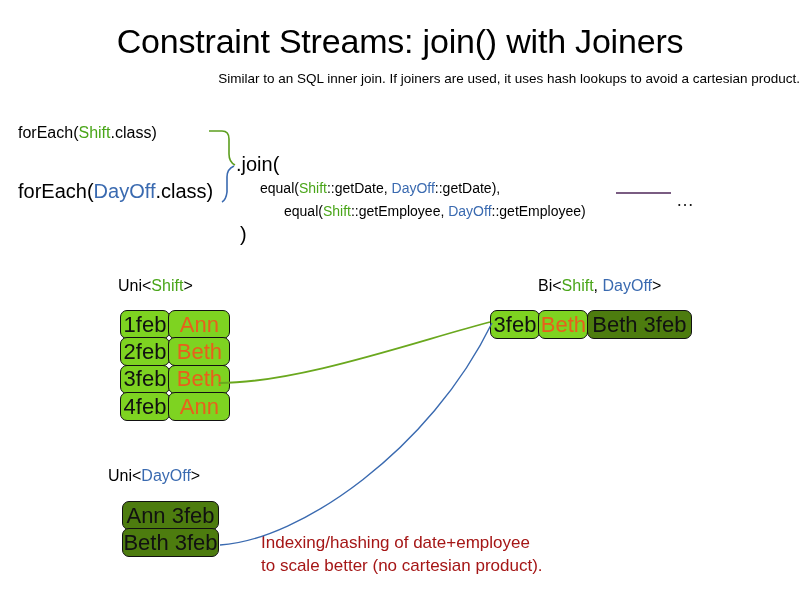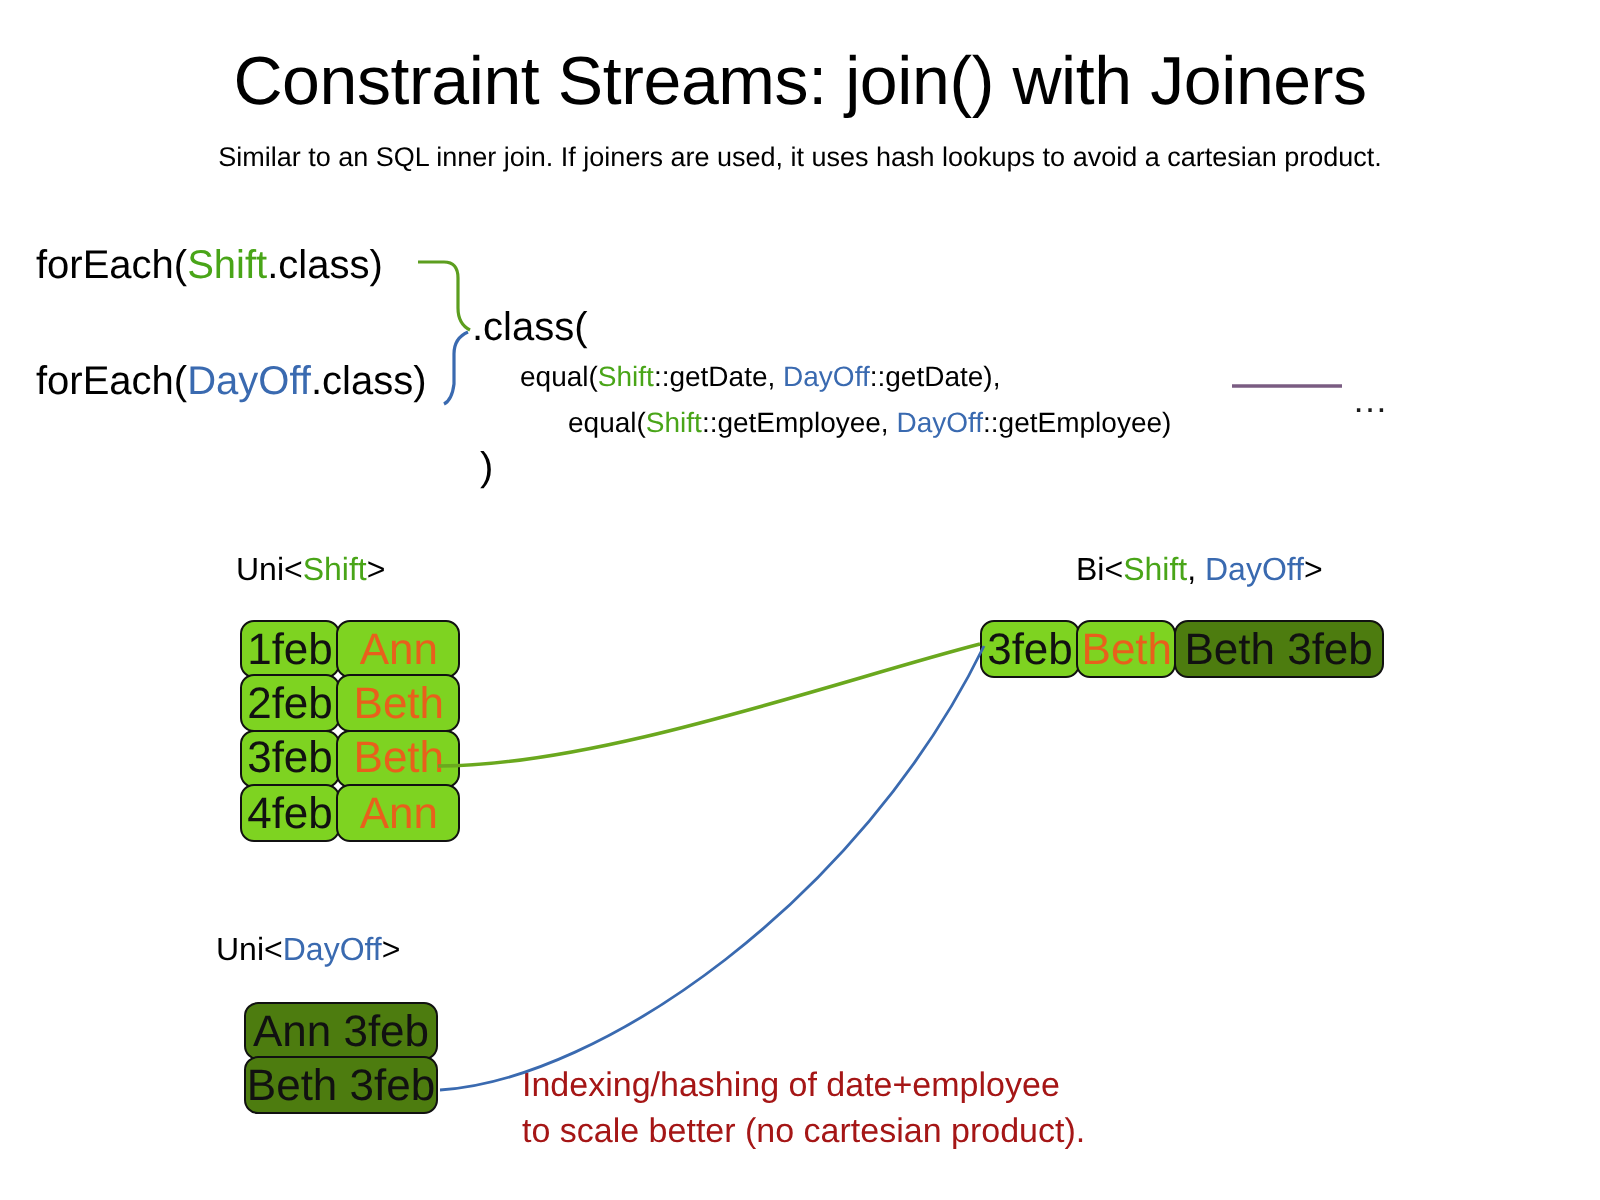--- a/index.html
+++ b/index.html
@@ -31,34 +31,34 @@
     text-align: center;
     font-size: 34px;
     line-height: 42px;
     font-weight: normal;
     letter-spacing: -0.2px;
     white-space: nowrap;
   }
   #subtitle {
     left: 0; top: 70px;
     width: 800px;
-    text-align: center;
+    text-align: right;
     font-size: 13.5px;
     line-height: 18px;
     white-space: nowrap;
   }
 
   
   .code {
     font-family: "Liberation Sans", sans-serif;
     white-space: nowrap;
   }
   #foreach-shift {
     left: 18px; top: 121px;
-    font-size: 20px;
+    font-size: 16px;
     line-height: 24px;
   }
   #foreach-dayoff {
     left: 18px; top: 179px;
     font-size: 20px;
     line-height: 24px;
   }
   #join-open {
     left: 236px; top: 152px;
     font-size: 20px;
@@ -158,21 +158,21 @@
 
 <div id="stage">
 
   <div class="abs" id="title">Constraint Streams: join() with Joiners</div>
   <div class="abs" id="subtitle">Similar to an SQL inner join. If joiners are used, it uses hash lookups to avoid a cartesian product.</div>
 
   <div class="abs code" id="foreach-shift"><span>forEach(</span><span class="tok-shift">Shift</span><span>.class)</span></div>
 
   <div class="abs code" id="foreach-dayoff"><span>forEach(</span><span class="tok-dayoff">DayOff</span><span>.class)</span></div>
 
-  <div class="abs code" id="join-open">.class(</div>
+  <div class="abs code" id="join-open">.join(</div>
 
   <div class="abs code" id="join-arg-1"><span>equal(</span><span class="tok-shift">Shift</span><span>::getDate, </span><span class="tok-dayoff">DayOff</span><span>::getDate),</span></div>
 
   <div class="abs code" id="join-arg-2"><span>equal(</span><span class="tok-shift">Shift</span><span>::getEmployee, </span><span class="tok-dayoff">DayOff</span><span>::getEmployee)</span></div>
 
   <div class="abs code" id="join-close">)</div>
 
   <div class="abs" id="ellipsis">…</div>
 
   <div class="abs stream-label" id="label-uni-shift"><span>Uni&lt;</span><span class="tok-shift">Shift</span><span>&gt;</span></div>

